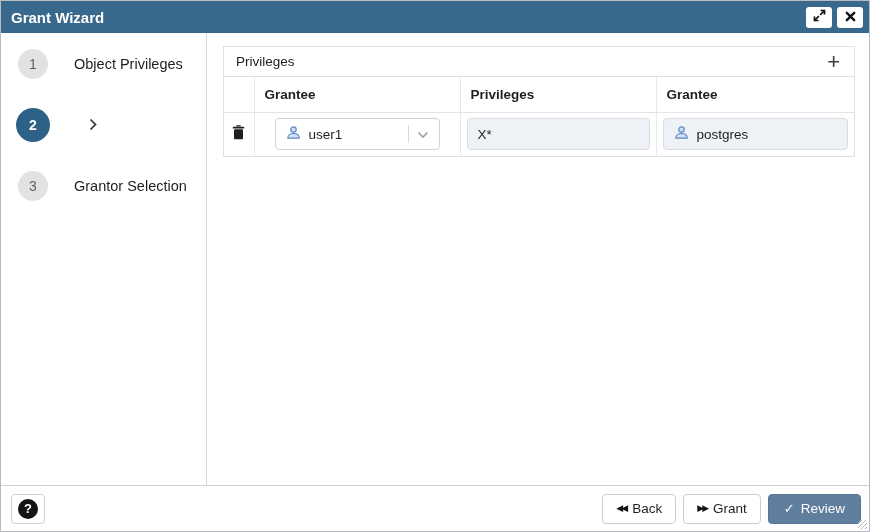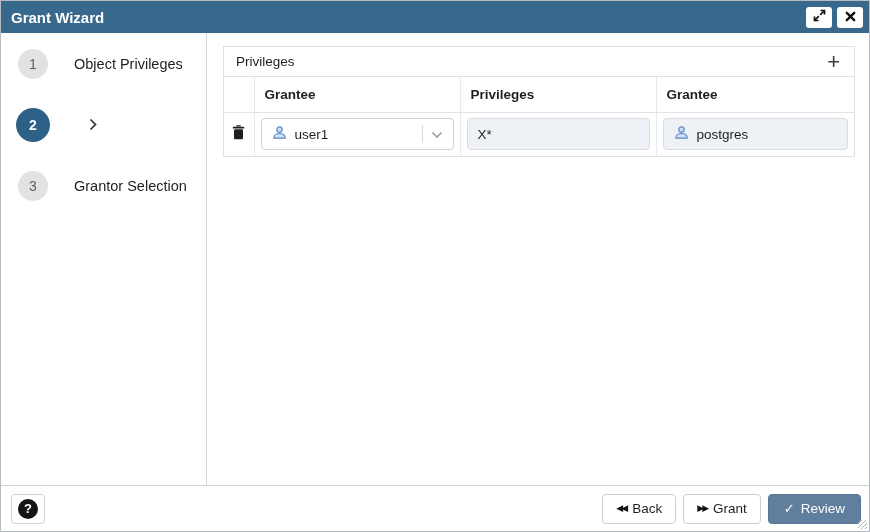--- a/index.html
+++ b/index.html
@@ -75,21 +75,21 @@
     text-align: left; font-size: 13.5px; font-weight: bold; color: #1d1f21;
     height: 35px; padding: 0 10px;
     border-left: 1px solid #e7e9ec; border-bottom: 1px solid #e0e3e7;
   }
   .grid th:first-child, .grid td:first-child { border-left: none; }
   .grid td { height: 44px; padding: 0; border-left: 1px solid #e7e9ec; vertical-align: middle; }
   .cell-del { text-align: center; }
   .del-btn { background: none; border: none; cursor: pointer; padding: 2px 4px; }
 
   .select-control {
-    margin: 0 6px; height: 32px;
+    margin: 0 20px; height: 32px;
     border: 1px solid #ced3d9; border-radius: 4px; background: #fff;
     display: flex; align-items: center; padding: 0 10px; gap: 8px;
     font-size: 13.5px; color: #1d1f21; cursor: pointer;
   }
   .select-right { margin-left: auto; display: flex; align-items: center; gap: 8px; }
   .select-sep { width: 1px; height: 18px; background: #d6dae0; }
 
   .field-readonly {
     margin: 0 6px; height: 32px;
     background: #eef1f5; border: 1px solid #d9dde2; border-radius: 4px;

